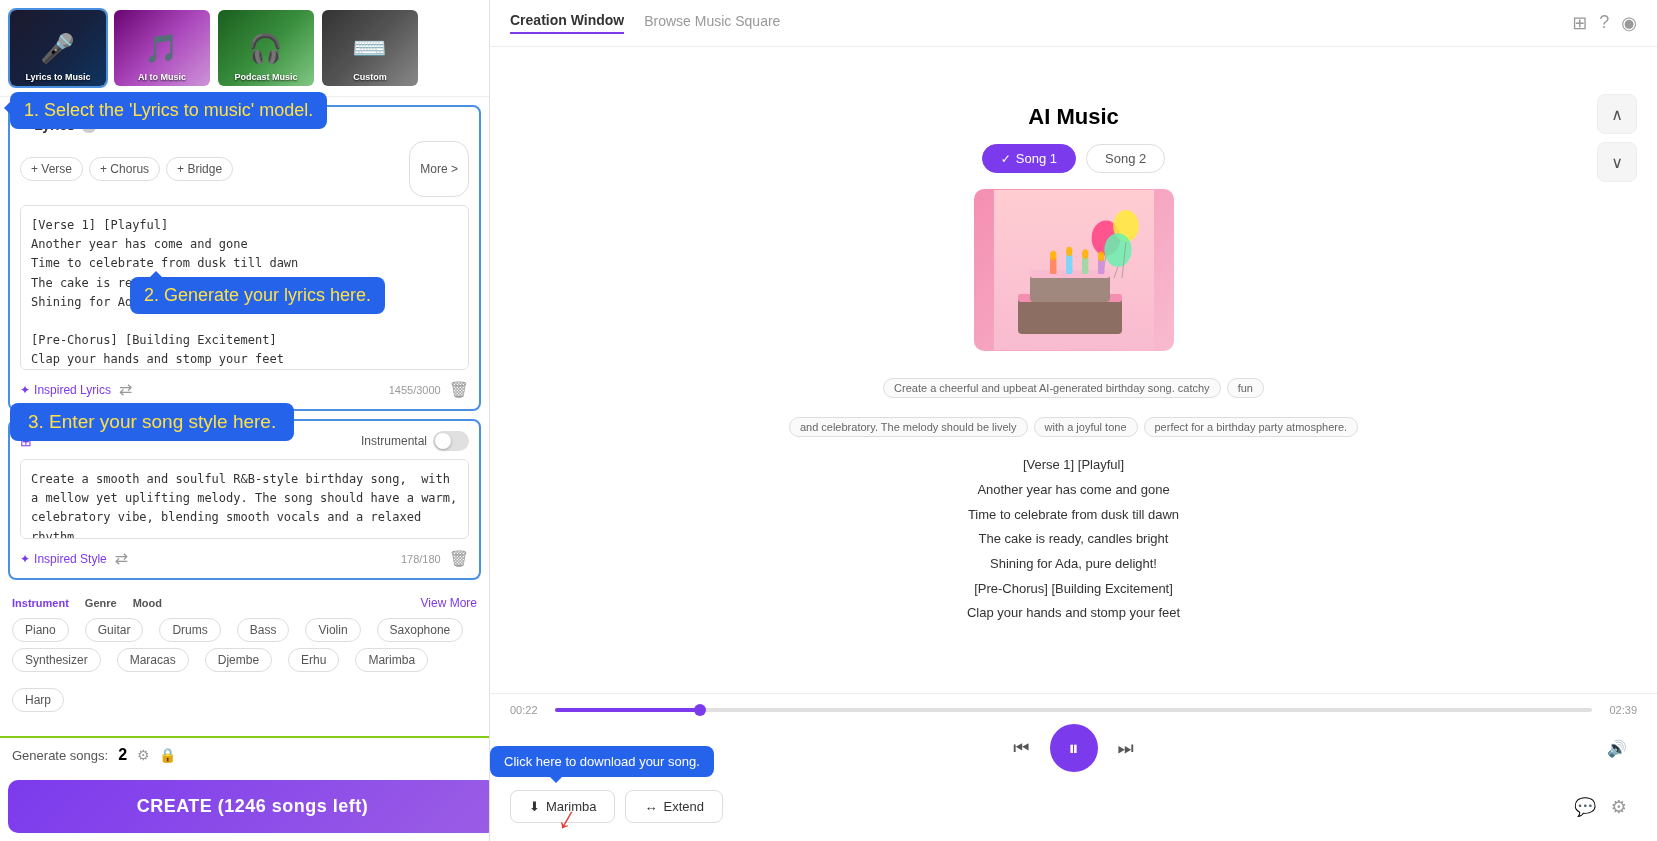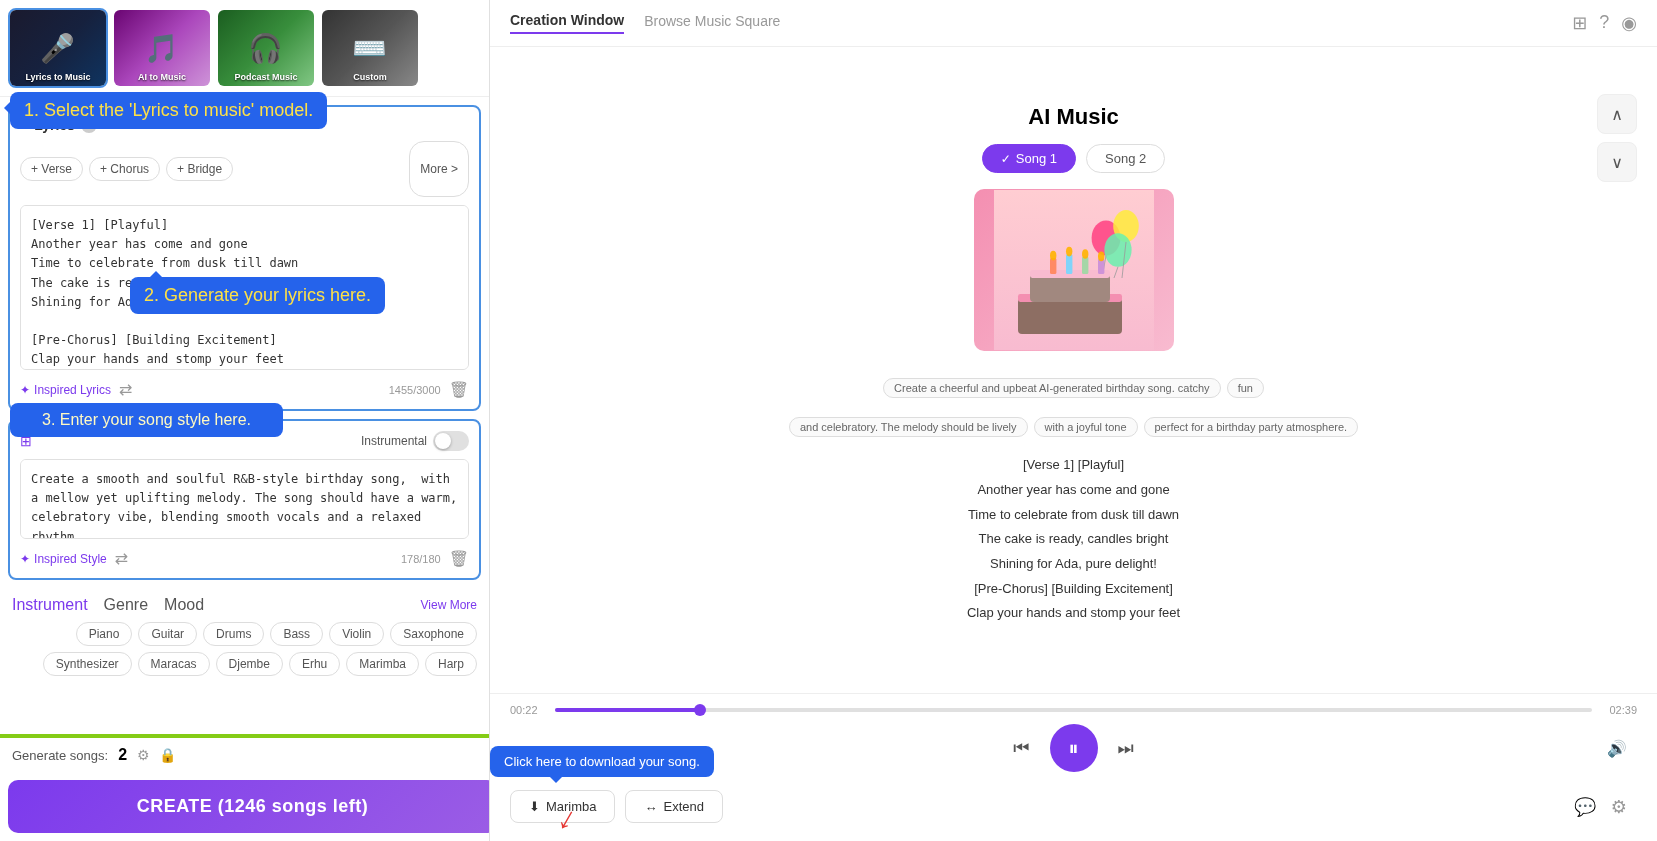--- a/index.html
+++ b/index.html
@@ -52,28 +52,28 @@
     .instrumental-toggle { display: flex; align-items: center; gap: 6px; font-size: 12px; color: #555; }
     .toggle { width: 36px; height: 20px; background: #e0e0e0; border-radius: 10px; cursor: pointer; position: relative; }
     .toggle-knob { width: 16px; height: 16px; background: #fff; border-radius: 50%; position: absolute; top: 2px; left: 2px; transition: 0.2s; box-shadow: 0 1px 3px rgba(0,0,0,0.3); }
 
     .style-textarea { width: 100%; height: 80px; border: 1px solid #e0e0e0; border-radius: 6px; padding: 10px; font-size: 12px; line-height: 1.6; color: #333; resize: none; outline: none; }
     .style-footer { display: flex; align-items: center; gap: 8px; margin-top: 6px; }
 
     
     .instrument-section { padding: 8px 12px; }
     .instrument-header { display: flex; align-items: center; gap: 16px; margin-bottom: 8px; }
-    .instrument-tab { font-size: 16px; color: #555; cursor: pointer; font-weight: 400; }
+    .instrument-tab { font-size: 11px; color: #555; cursor: pointer; font-weight: 700; }
     .instrument-tab.active { color: #7c3aed; }
     .view-more { margin-left: auto; font-size: 12px; color: #7c3aed; cursor: pointer; }
-    .tag-row { display: flex; gap: 6px; flex-wrap: wrap; margin-bottom: 6px; justify-content: flex-end; }
+    .tag-row { display: flex; gap: 16px; flex-wrap: wrap; margin-bottom: 6px; }
     .instrument-tag { padding: 4px 12px; border: 1px solid #ddd; border-radius: 15px; font-size: 12px; cursor: pointer; background: #fff; color: #555; }
 
     
-    .bottom-controls { margin-top: auto; padding: 8px 12px; border-top: 4px solid #84cc16; display: flex; align-items: center; gap: 10px; }
+    .bottom-controls { margin-top: auto; padding: 8px 12px; border-top: 2px solid #84cc16; display: flex; align-items: center; gap: 10px; }
     .generate-count { font-size: 13px; color: #555; }
     .count-num { font-weight: 600; }
     .settings-icon, .lock-icon { color: #999; cursor: pointer; font-size: 14px; }
     .create-btn { width: 100%; margin: 8px; padding: 16px; background: linear-gradient(135deg, #7c3aed, #9b5de5); color: #fff; border: none; border-radius: 10px; font-size: 18px; font-weight: 700; cursor: pointer; letter-spacing: 0.5px; }
 
     
     .right-panel { flex: 1; background: #fff; display: flex; flex-direction: column; overflow: hidden; gap: 37px; }
 
     .right-header { display: flex; align-items: center; padding: 12px 20px; border-bottom: 1px solid #eee; gap: 20px; }
     .tab-item { font-size: 14px; color: #999; cursor: pointer; padding-bottom: 4px; }
@@ -191,21 +191,21 @@
         </div>
         <span class="shuffle-icon">⇄</span>
         <span class="char-count">1455/3000</span>
         <span class="delete-icon">🗑</span>
       </div>
     </div>
   </div>
 
   <div style="margin: 0 8px 8px; border: 2px solid #4a90e2; border-radius: 8px; padding: 10px; position: relative;">
     
-    <div class="tooltip-bubble" style="position:absolute; background:#2563eb; color:#fef9c3; border-radius:8px; padding:8px 32px; font-size:16px; font-weight:500; white-space:nowrap; top:-18px; left:0; z-index:100;">3. Enter your song style here.</div>
+    <div class="tooltip-bubble" style="position:absolute; background:#2563eb; color:#fde047; border-radius:8px; padding:8px 18px; font-size:19px; font-weight:500; white-space:nowrap; top:-18px; left:0; z-index:100;">3. Enter your song style here.</div>
     <div class="style-header">
       <div class="style-left">
         <span class="grid-icon">⊞</span>
       </div>
       <div class="instrumental-toggle">
         <span>Instrumental</span>
         <div class="toggle">
           <div class="toggle-knob"></div>
         </div>
       </div>

